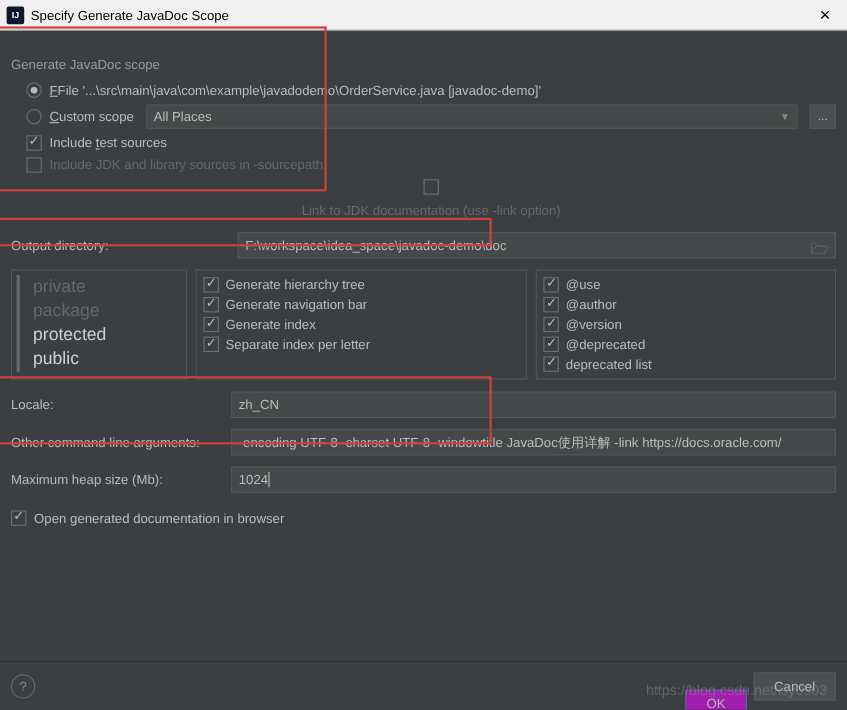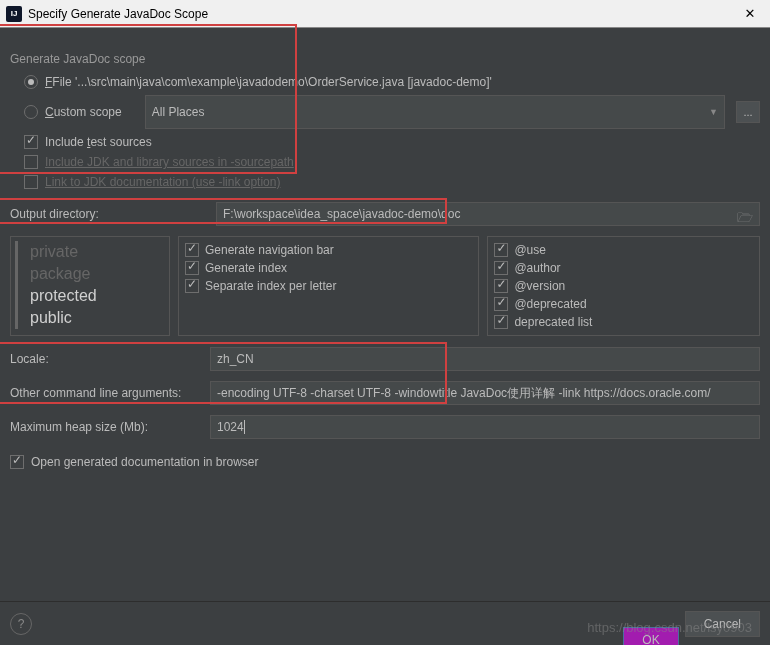--- a/index.html
+++ b/index.html
@@ -70,32 +70,32 @@
 }
 .checkbox.checked::after {
   content: "✓";
   position: absolute;
   top: -3px; left: 1px;
   font-size: 12px;
   color: #bbbbbb;
 }
 .label { color: #bbbbbb; }
 .label .mnemonic { text-decoration: underline; }
-.disabled { color: #666; text-decoration: underline; }
+.disabled { color: #666; }
 .combo {
   flex: 1;
-  height: 34px;
+  height: 22px;
   background: #45494a;
   border: 1px solid #555;
   padding: 2px 6px;
   color: #bbbbbb;
   display: flex;
   align-items: center;
   justify-content: space-between;
-  margin-left: 16px;
+  margin-left: 4px;
 }
 .combo .arrow { font-size: 9px; color: #888; }
 .btn-small {
   width: 24px; height: 22px;
   background: #4c5052;
   border: 1px solid #555;
   color: #bbbbbb;
   display: flex; align-items: center; justify-content: center;
   margin-left: 4px;
   font-size: 11px;
@@ -264,21 +264,21 @@
     <div class="check-row">
       <div class="checkbox checked"></div>
       <span class="label">Include <span class="mnemonic">t</span>est sources</span>
     </div>
 
     <div class="check-row" style="padding-left:14px;">
       <div class="checkbox"></div>
       <span class="label disabled">Include JDK and library sources in -sourcepath</span>
     </div>
 
-    <div class="check-row" style="padding-left:14px;">
+    <div class="check-row" style="padding-left:14px;flex-direction:column;">
       <div class="checkbox"></div>
       <span class="label disabled">Link to JDK documentation (use -link option)</span>
     </div>
   </div>
 
   <div class="row">
     <span class="row-label" style="width:200px"><span class="mnemonic">O</span>utput directory:</span>
     <div class="input">
       <span style="flex:1">F:\workspace\idea_space\javadoc-demo\doc</span>
       <span class="folder-icon">🗁</span>
@@ -290,20 +290,24 @@
       <div class="col1-inner">
         <div class="vis-item">private</div>
         <div class="vis-item">package</div>
         <div class="vis-item active">protected</div>
         <div class="vis-item active">public</div>
       </div>
     </div>
     <div class="col2">
       <div class="opt-row">
           <div class="checkbox checked"></div>
+          <span>Generate hierarchy tree</span>
+        </div>
+      <div class="opt-row">
+          <div class="checkbox checked"></div>
           <span>Generate navigation bar</span>
         </div>
       <div class="opt-row">
           <div class="checkbox checked"></div>
           <span>Generate index</span>
         </div>
       <div class="opt-row">
           <div class="checkbox checked"></div>
           <span>Separate index per letter</span>
         </div>

